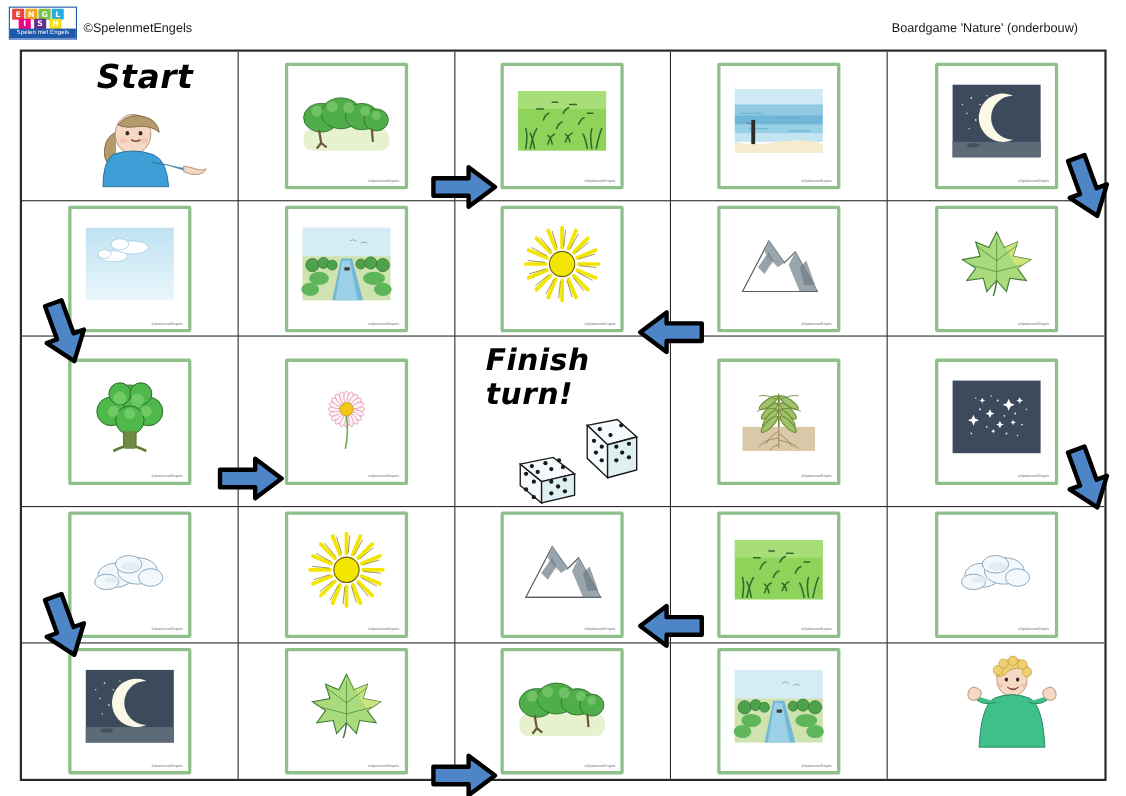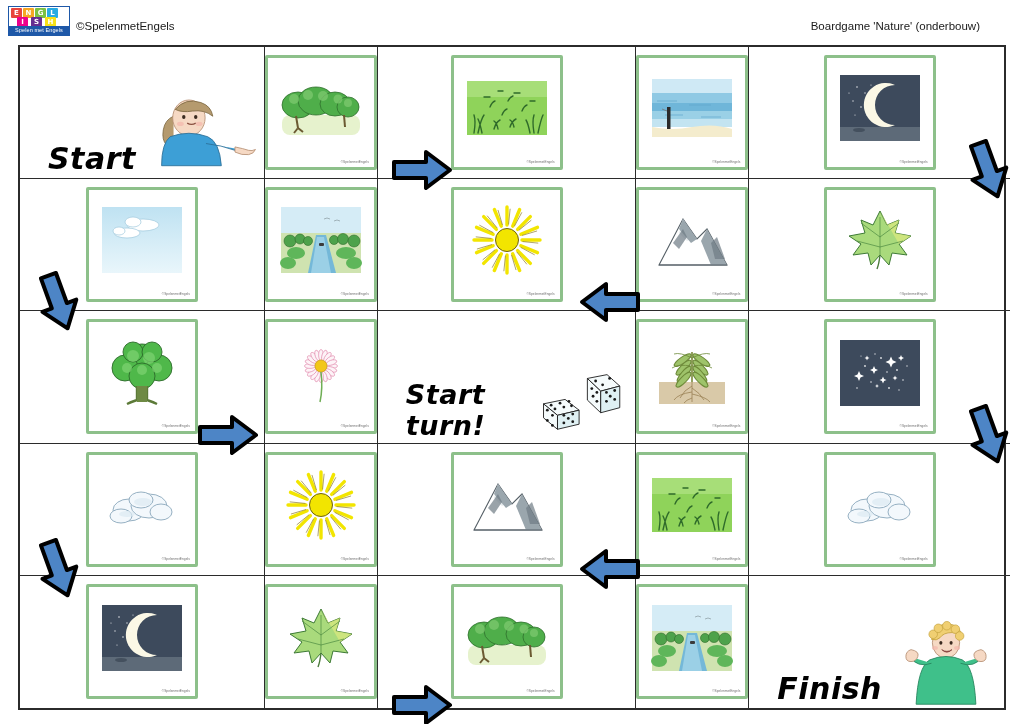--- a/index.html
+++ b/index.html
@@ -128,21 +128,22 @@
     letter-spacing: 0.05px;
     white-space: nowrap;
   }
 
   
   .special {
     position: relative;
     width: 100%;
     height: 100%;
     display: flex;
-    align-items: flex-end;
+    flex-direction: column;
+    align-items: center;
     justify-content: flex-start;
     padding-top: 6px;
     box-sizing: border-box;
     padding-left: 28px;
   }
   .script-label {
     font-family: "DejaVu Sans", sans-serif;
     font-style: italic;
     font-weight: bold;
     font-size: 30px;
@@ -482,21 +483,21 @@
       </g>
       <circle cx="43" cy="30" r="6" fill="#f2c718" stroke="#c9a00e" stroke-width="0.7"></circle>
       <path d="M43 36 q2 16 -1 30" stroke="#6fae55" stroke-width="1.5" fill="none"></path>
           </svg>
         </div>
         <div class="cr">©SpelenmetEngels</div>
       </div>
     </div>
     <div class="cell">
       <div class="special">
-        <div class="script-label small">Start turn!</div>
+        <div class="script-label small">Finish turn!</div>
         <div style="width: 150px; height: 84px;">
           <svg viewBox="0 0 170 95" width="100%" height="100%">
       <g stroke="#1a1a1a" stroke-width="1.4" fill="#f5fbfc">
         <path d="M95 12 L126 6 L146 24 L116 32z"></path>
               <path d="M95 12 L116 32 L116 66 L95 46z"></path>
               <path d="M116 32 L146 24 L146 58 L116 66z" fill="#dff0f3"></path>
         <path d="M26 52 L60 45 L82 62 L48 70z"></path>
               <path d="M26 52 L48 70 L48 92 L26 74z"></path>
               <path d="M48 70 L82 62 L82 84 L48 92z" fill="#dff0f3"></path>
       </g>
@@ -814,21 +815,20 @@
       <g stroke="#7a8a8f" stroke-width="0.6" fill="none">
               <path d="M46 16 q3-2 6 0 M56 18 q3-2 6 0"></path>
             </g>
           </svg>
         </div>
         <div class="cr">©SpelenmetEngels</div>
       </div>
     </div>
     <div class="cell col5 row5">
       <div class="special">
-        <div class="script-label">Finish</div>
         <div style="width: 128px; height: 92px;">
           <svg viewBox="0 0 150 105" width="100%" height="100%">
       <ellipse cx="75" cy="30" rx="16" ry="18" fill="#f6d9c4" stroke="#b68f73" stroke-width="1"></ellipse>
       <path d="M58 26 q4-18 18-18 q16 0 18 16 q-4-6 -12-6 q-10 0 -14 6 q-4 4 -10 2z" fill="#f0cf72" stroke="#c4a23e" stroke-width="1"></path>
       <g fill="#f0cf72" stroke="#c4a23e" stroke-width="0.8">
               <circle cx="60" cy="20" r="5"></circle>
               <circle cx="66" cy="13" r="5"></circle>
               <circle cx="76" cy="10" r="5"></circle>
               <circle cx="86" cy="14" r="5"></circle>
               <circle cx="91" cy="22" r="5"></circle>

